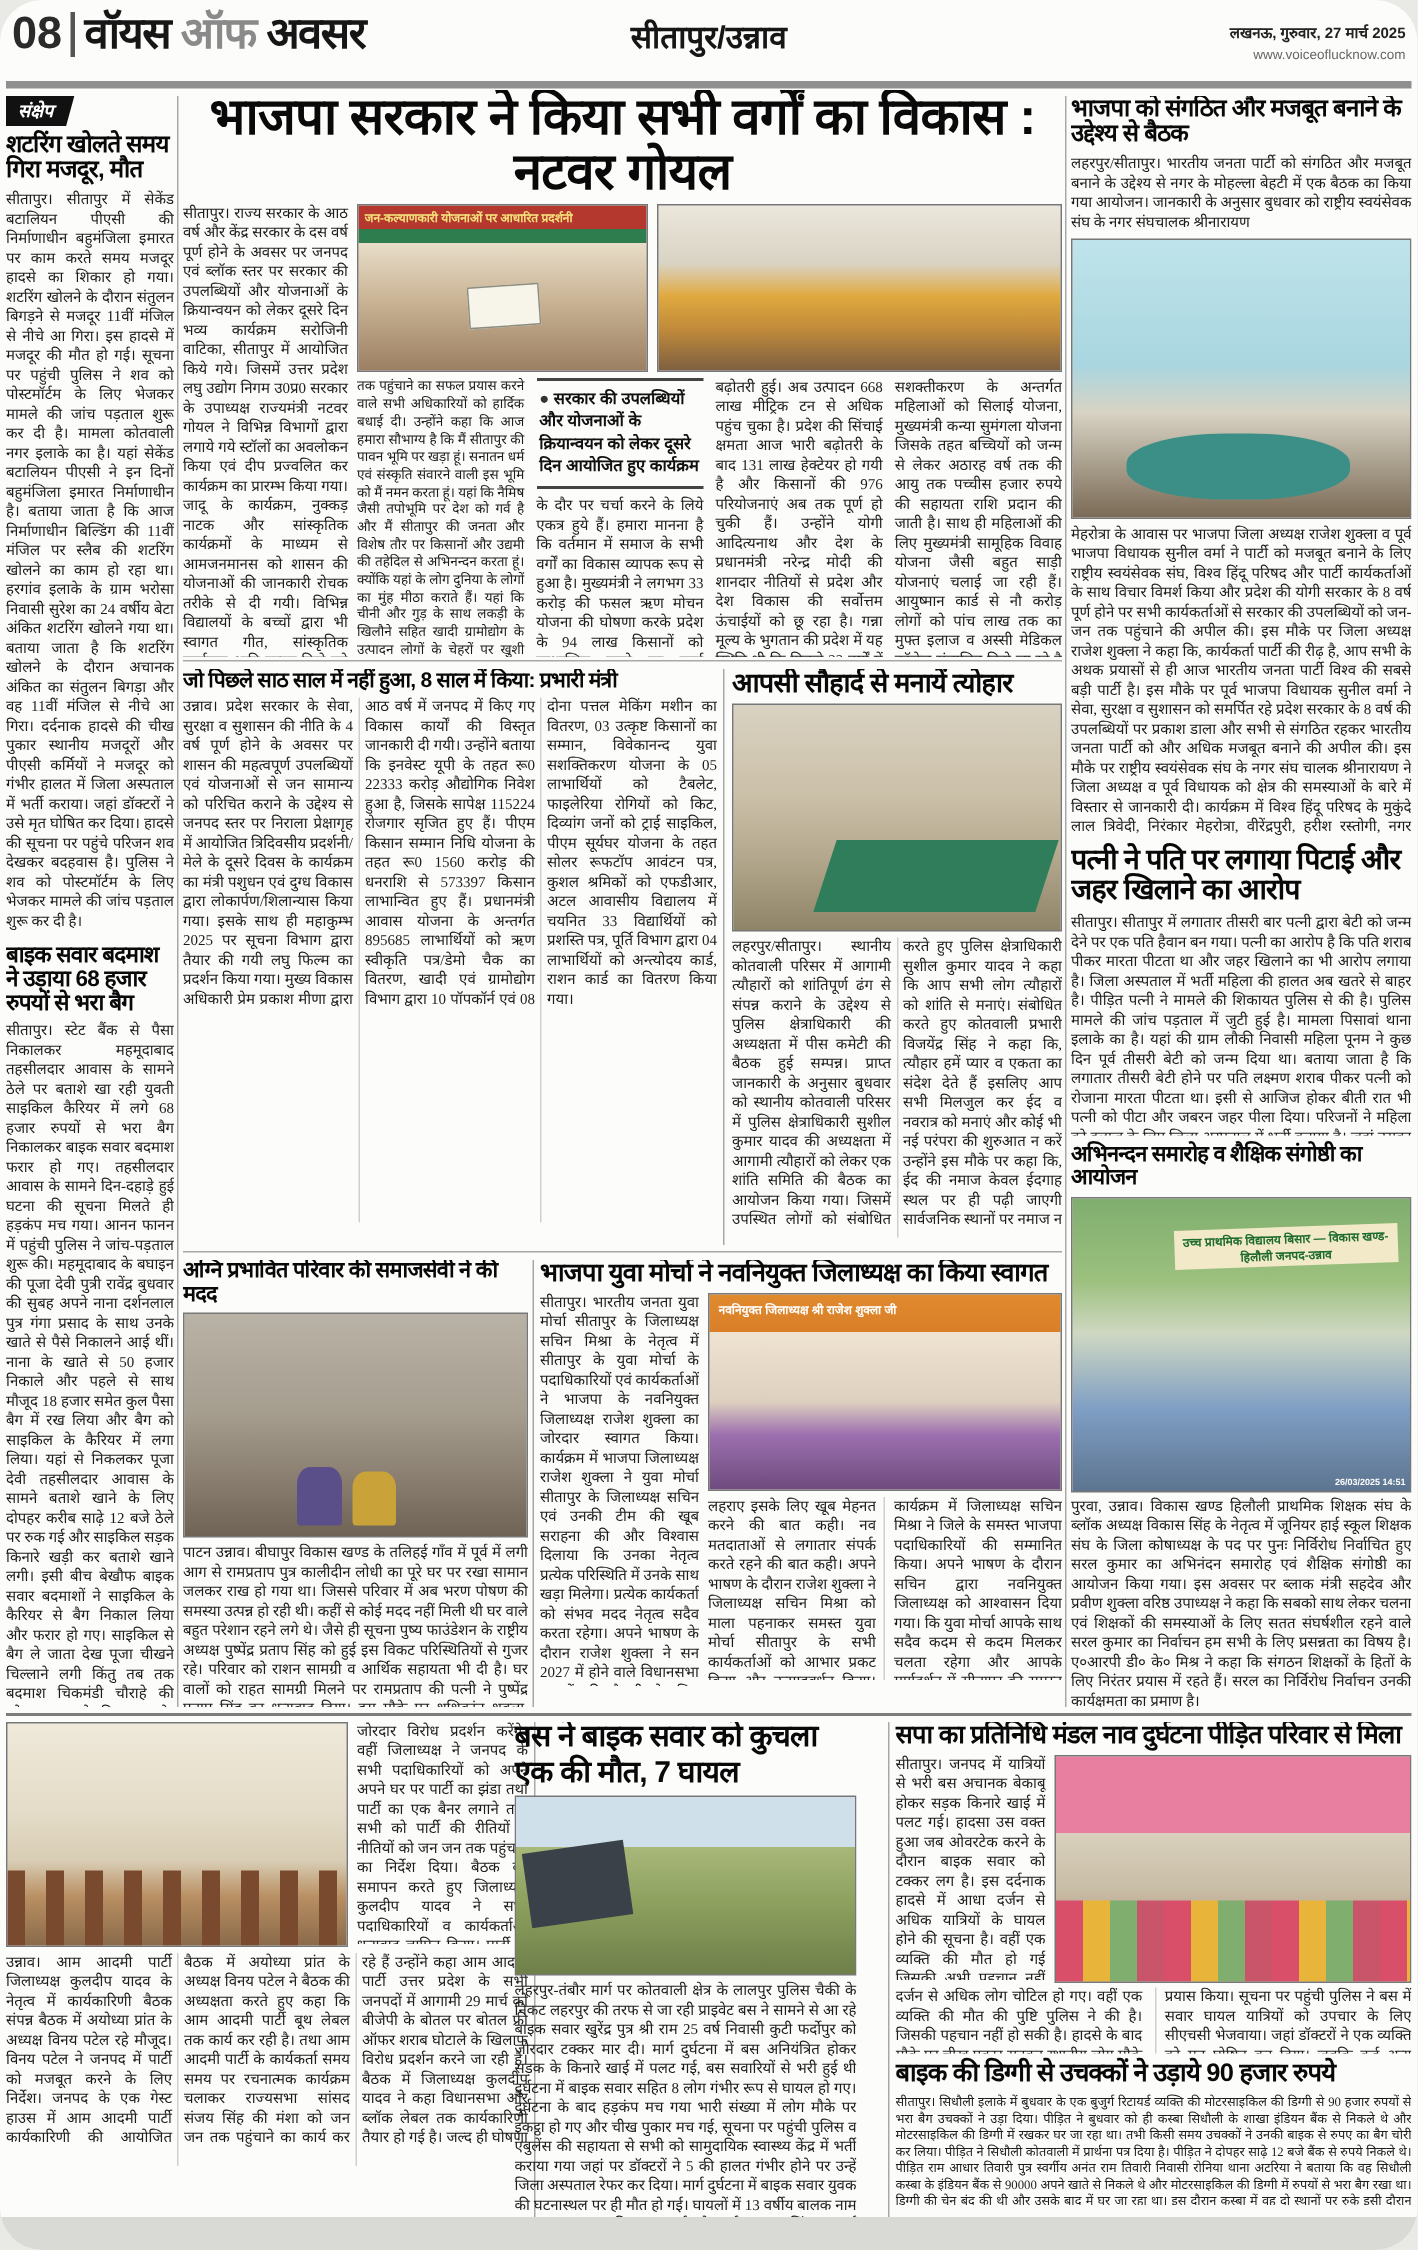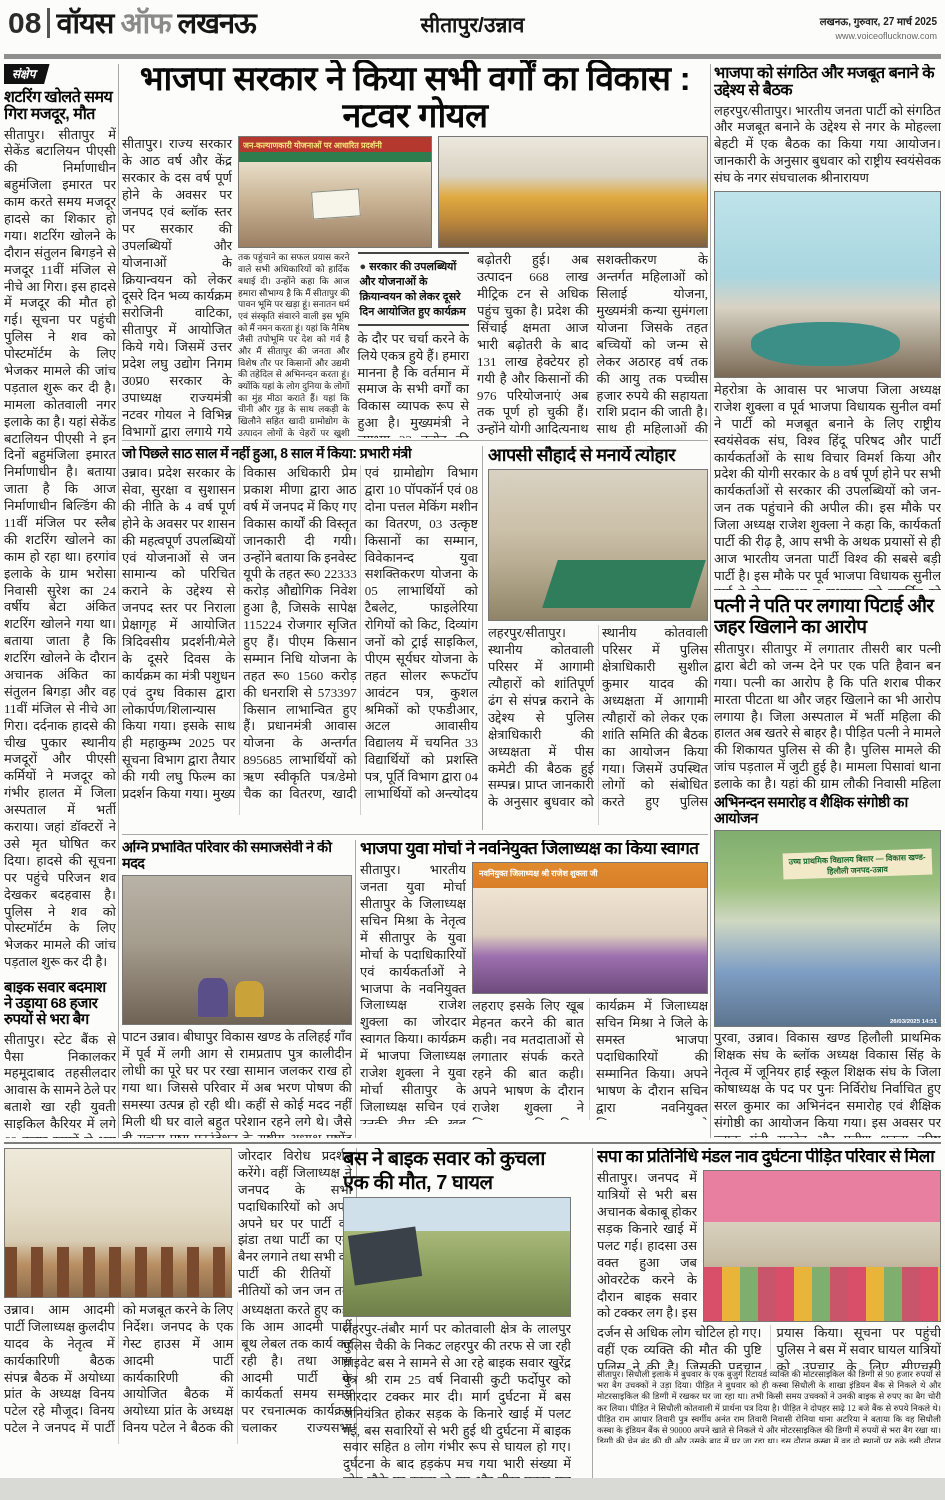--- a/index.html
+++ b/index.html
@@ -1,35 +1,35 @@
 <!DOCTYPE html>
 <html><head>
 <meta charset="utf-8">
 <style>
   html,body{margin:0;padding:0;background:#e9e9e6;}
   .page{position:relative;width:945px;height:1500px;background:#fcfcfa;margin:0 auto;
-        font-family:"Liberation Serif","DejaVu Serif",serif;color:#161616;overflow:hidden;}
+        font-family:"Liberation Serif","DejaVu Serif",serif;color:#161616;overflow:hidden;border-radius:28px;}
   
   .hdr{position:absolute;top:6px;left:8px;right:8px;height:46px;}
   .hdr-left{position:absolute;left:0;top:2px;display:flex;align-items:center;gap:6px;}
   .pageno{font-family:"Liberation Sans",sans-serif;font-weight:bold;font-size:30px;color:#2b2b2b;
           border-right:3px solid #555;padding-right:6px;line-height:1;}
   .masthead{font-family:"Liberation Sans",sans-serif;font-weight:bold;font-size:29px;line-height:1;letter-spacing:-1px;}
   .masthead .m2{color:#8a8a8a;}
   .hdr-center{position:absolute;left:0;right:0;top:4px;text-align:center;
               font-family:"Liberation Sans",sans-serif;font-weight:bold;font-size:21px;}
   .hdr-right{position:absolute;right:0;top:8px;text-align:right;font-family:"Liberation Sans",sans-serif;}
   .dateline{font-size:10px;font-weight:bold;color:#222;}
   .website{font-size:9px;color:#666;margin-top:3px;}
   .hdr-rule{position:absolute;top:54px;left:4px;right:4px;height:5px;background:#8f8f8f;}
   
   .art{position:absolute;overflow:hidden;}
   .hl{font-family:"Liberation Sans",sans-serif;font-weight:bold;color:#090909;line-height:1.08;
       letter-spacing:-0.5px;margin:0 0 4px 0;}
-  .body-txt{font-size:13px;line-height:1.3;text-align:justify;color:#1c1c1c;}
+  .body-txt{font-size:10px;line-height:1.3;text-align:justify;color:#1c1c1c;}
   .cols2{column-count:2;column-gap:8px;column-rule:1px solid #cfcfcf;}
   .cols3{column-count:3;column-gap:8px;column-rule:1px solid #cfcfcf;}
   .vrule{position:absolute;width:1px;background:#a8a8a8;}
   .hrule{position:absolute;height:1px;background:#a8a8a8;}
   .footer-bar{position:absolute;left:0;top:1478px;width:945px;height:22px;background:#d9d9d6;}
   
   .brief-tab{display:inline-block;background:#111;color:#fff;font-family:"Liberation Sans",sans-serif;
              font-style:italic;font-weight:bold;font-size:12px;padding:1px 14px 2px 8px;
              clip-path:polygon(0 0,100% 0,88% 100%,0 100%);margin-bottom:4px;}
   
@@ -68,21 +68,21 @@
 <body>
 
 <div class="page">
 
   <div class="hdr">
     <div class="hdr-left">
       <span class="pageno">08</span>
       <span class="masthead">
         <span>वॉयस</span>
         <span class="m2">ऑफ</span>
-        <span>लखनऊ</span>
+        <span>अवसर</span>
       </span>
     </div>
     <div class="hdr-center">सीतापुर/उन्नाव</div>
     <div class="hdr-right">
       <div class="dateline">लखनऊ, गुरुवार, 27 मार्च 2025</div>
       <div class="website">www.voiceoflucknow.com</div>
     </div>
   </div>
   <div class="hdr-rule"></div>
 
@@ -222,19 +222,20 @@
       <div class="body-txt" style="width:100px;flex:none;height:150px;overflow:hidden;">सीतापुर। जनपद में यात्रियों से भरी बस अचानक बेकाबू होकर सड़क किनारे खाई में पलट गई। हादसा उस वक्त हुआ जब ओवरटेक करने के दौरान बाइक सवार को टक्कर लग है। इस दर्दनाक हादसे में आधा दर्जन से अधिक यात्रियों के घायल होने की सूचना है। वहीं एक व्यक्ति की मौत हो गई जिसकी अभी पहचान नहीं हो सकी है। सूचना पर पहुंची पुलिस ने बस में सवार लोगों को निकालकर उपचार हेतु सीएचसी भेजवाया है। हादसे के बाद लोगों की मौके पर भारी भीड़ जमा है। मामला लहरपुर कोतवाली इलाके का है। यहां लहरपुर से तंबौर यात्रियों को लेकर जा रही प्राइवेट बस लालपुर गांव के निकट बाइक सवार को टक्कर मारते</div>
       <div class="ph ph-condolence" style="flex:1;height:150px;">
         <span class="quilt"></span>
       </div>
     </div>
     <div style="display:flex;gap:8px;margin-top:3px;">
       <div class="body-txt" style="flex:1;height:44px;overflow:hidden;">दर्जन से अधिक लोग चोटिल हो गए। वहीं एक व्यक्ति की मौत की पुष्टि पुलिस ने की है। जिसकी पहचान नहीं हो सकी है। हादसे के बाद मौके पर चीख पुकार सुनकर स्थानीय लोग मौके पर पहुंचे और मामले की सूचना पुलिस को देकर घायलों को तत्काल बाहर निकालने का</div>
       <div class="body-txt" style="flex:1;height:44px;overflow:hidden;border-left:1px solid #cfcfcf;padding-left:6px;">प्रयास किया। सूचना पर पहुंची पुलिस ने बस में सवार घायल यात्रियों को उपचार के लिए सीएचसी भेजवाया। जहां डॉक्टरों ने एक व्यक्ति को मृत घोषित कर दिया। जबकि कई अन्य यात्री घायलावस्था में अस्पताल पहुंचे जहां उनका उपचार चल रहा है।</div>
     </div>
     <div>
+      <h2 class="hl" style="font-size:17px;margin-top:4px;">बाइक की डिग्गी से उचक्कों ने उड़ाये 90 हजार रुपये</h2>
       <div class="body-txt" style="height:74px;overflow:hidden;font-size:8.5px;">सीतापुर। सिधौली इलाके में बुधवार के एक बुजुर्ग रिटायर्ड व्यक्ति की मोटरसाइकिल की डिग्गी से 90 हजार रुपयों से भरा बैग उचक्कों ने उड़ा दिया। पीड़ित ने बुधवार को ही कस्बा सिधौली के शाखा इंडियन बैंक से निकले थे और मोटरसाइकिल की डिग्गी में रखकर घर जा रहा था। तभी किसी समय उचक्कों ने उनकी बाइक से रुपए का बैग चोरी कर लिया। पीड़ित ने सिधौली कोतवाली में प्रार्थना पत्र दिया है। पीड़ित ने दोपहर साढ़े 12 बजे बैंक से रुपये निकले थे। पीड़ित राम आधार तिवारी पुत्र स्वर्गीय अनंत राम तिवारी निवासी रोनिया थाना अटरिया ने बताया कि वह सिधौली कस्बा के इंडियन बैंक से 90000 अपने खाते से निकले थे और मोटरसाइकिल की डिग्गी में रुपयों से भरा बैग रखा था। डिग्गी की चेन बंद की थी और उसके बाद में घर जा रहा था। इस दौरान कस्बा में वह दो स्थानों पर रुके इसी दौरान किसी स्थान से अज्ञात चोरों ने उनकी मोटरसाइकिल की डिग्गी से रुपयों का बैग चोरी कर लिया। पीड़ित द्वारा सिधौली कोतवाली में लिखित प्रार्थना पत्र दिया गया है और कार्रवाई की मांग की गई है।</div>
     </div>
   </div>
 
   <div class="footer-bar"></div>
 
 </div>
 
 </body></html>

